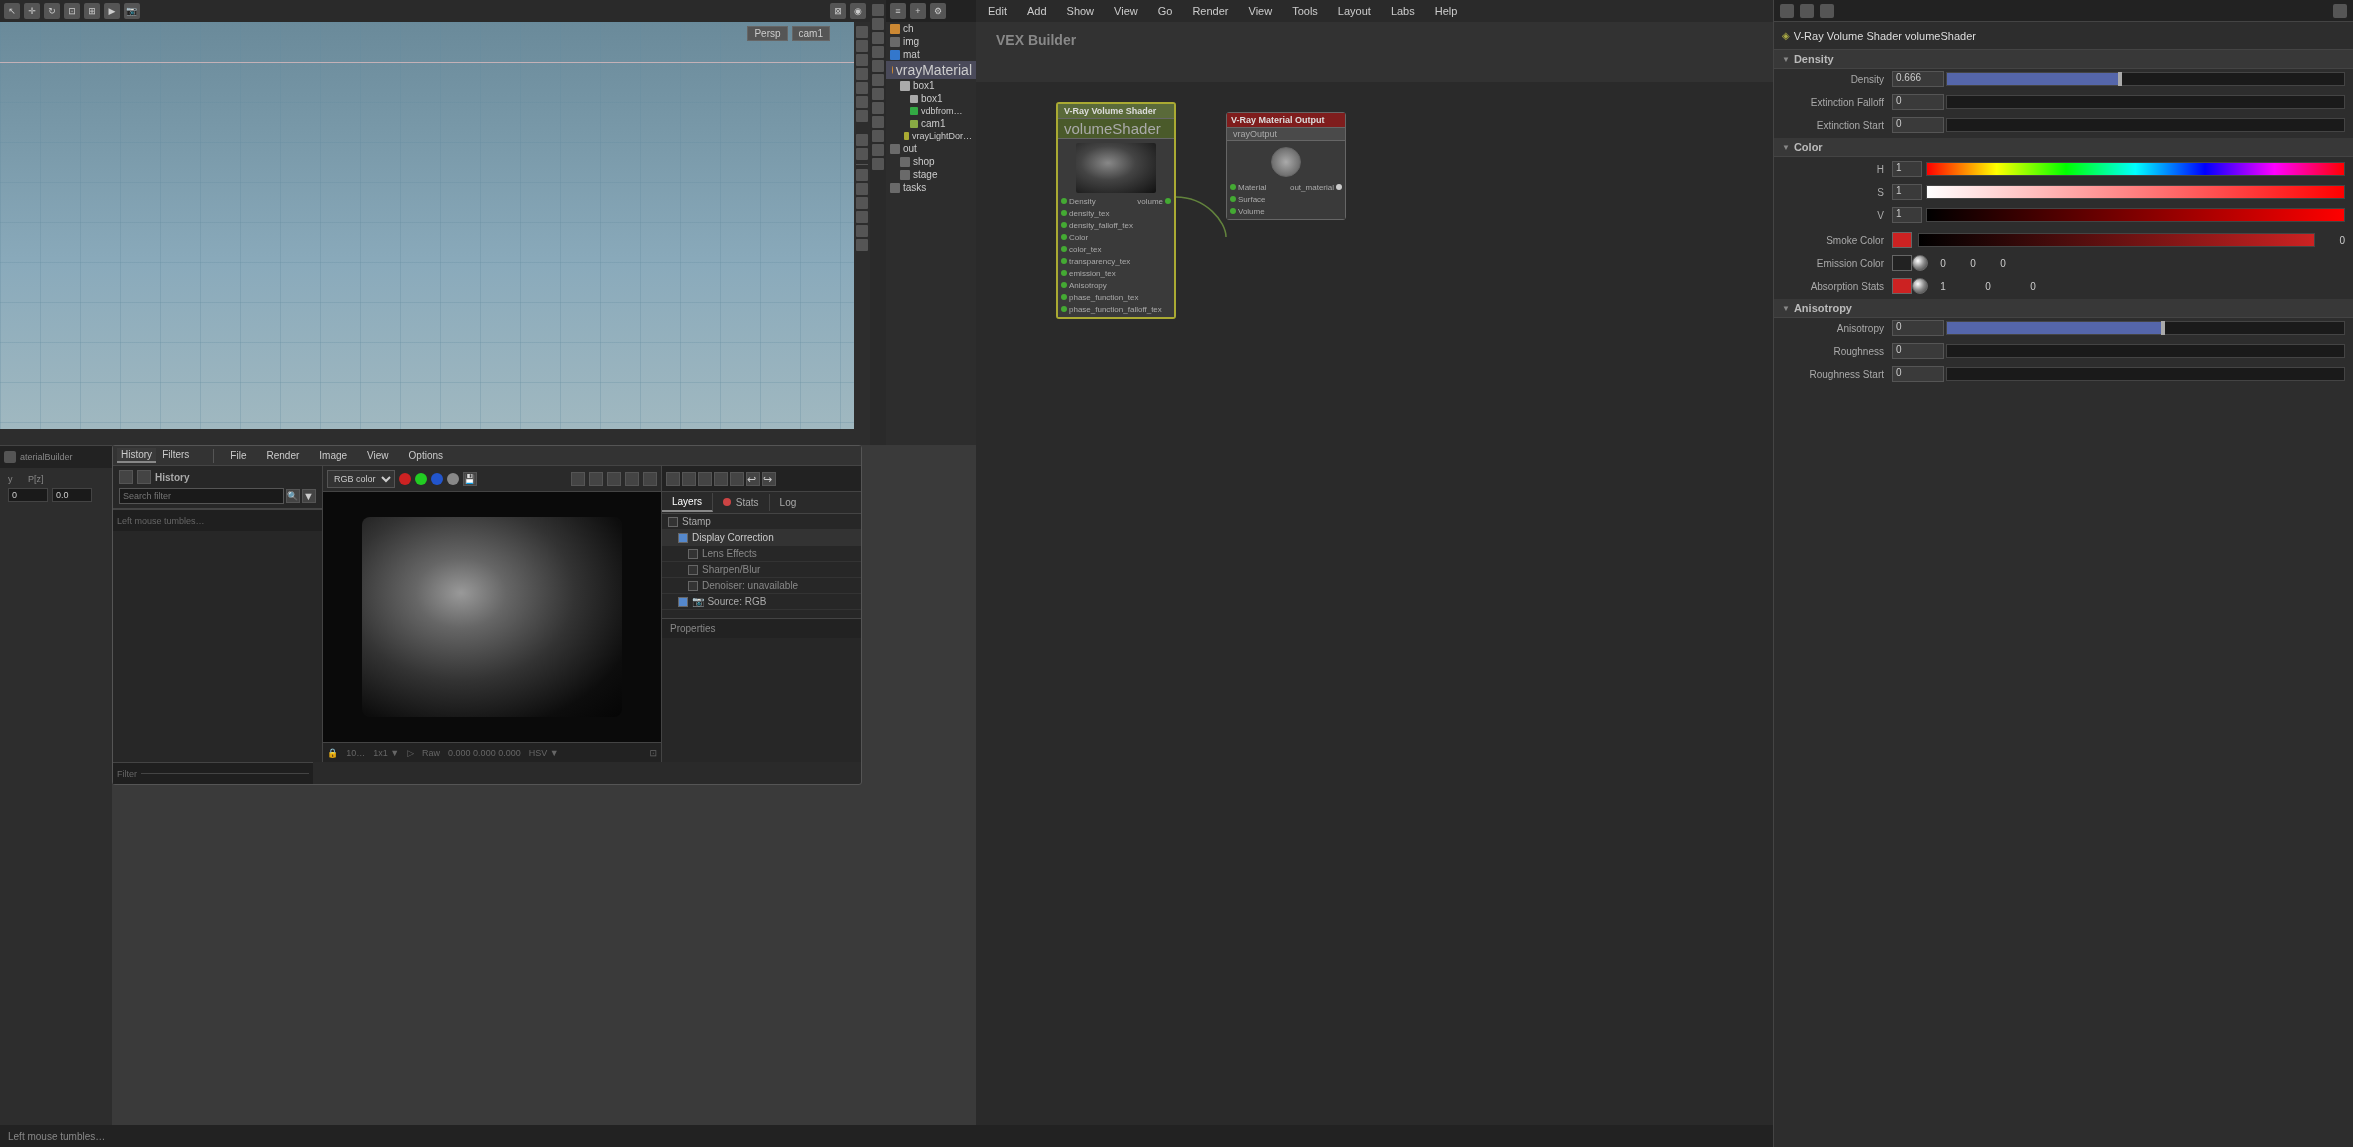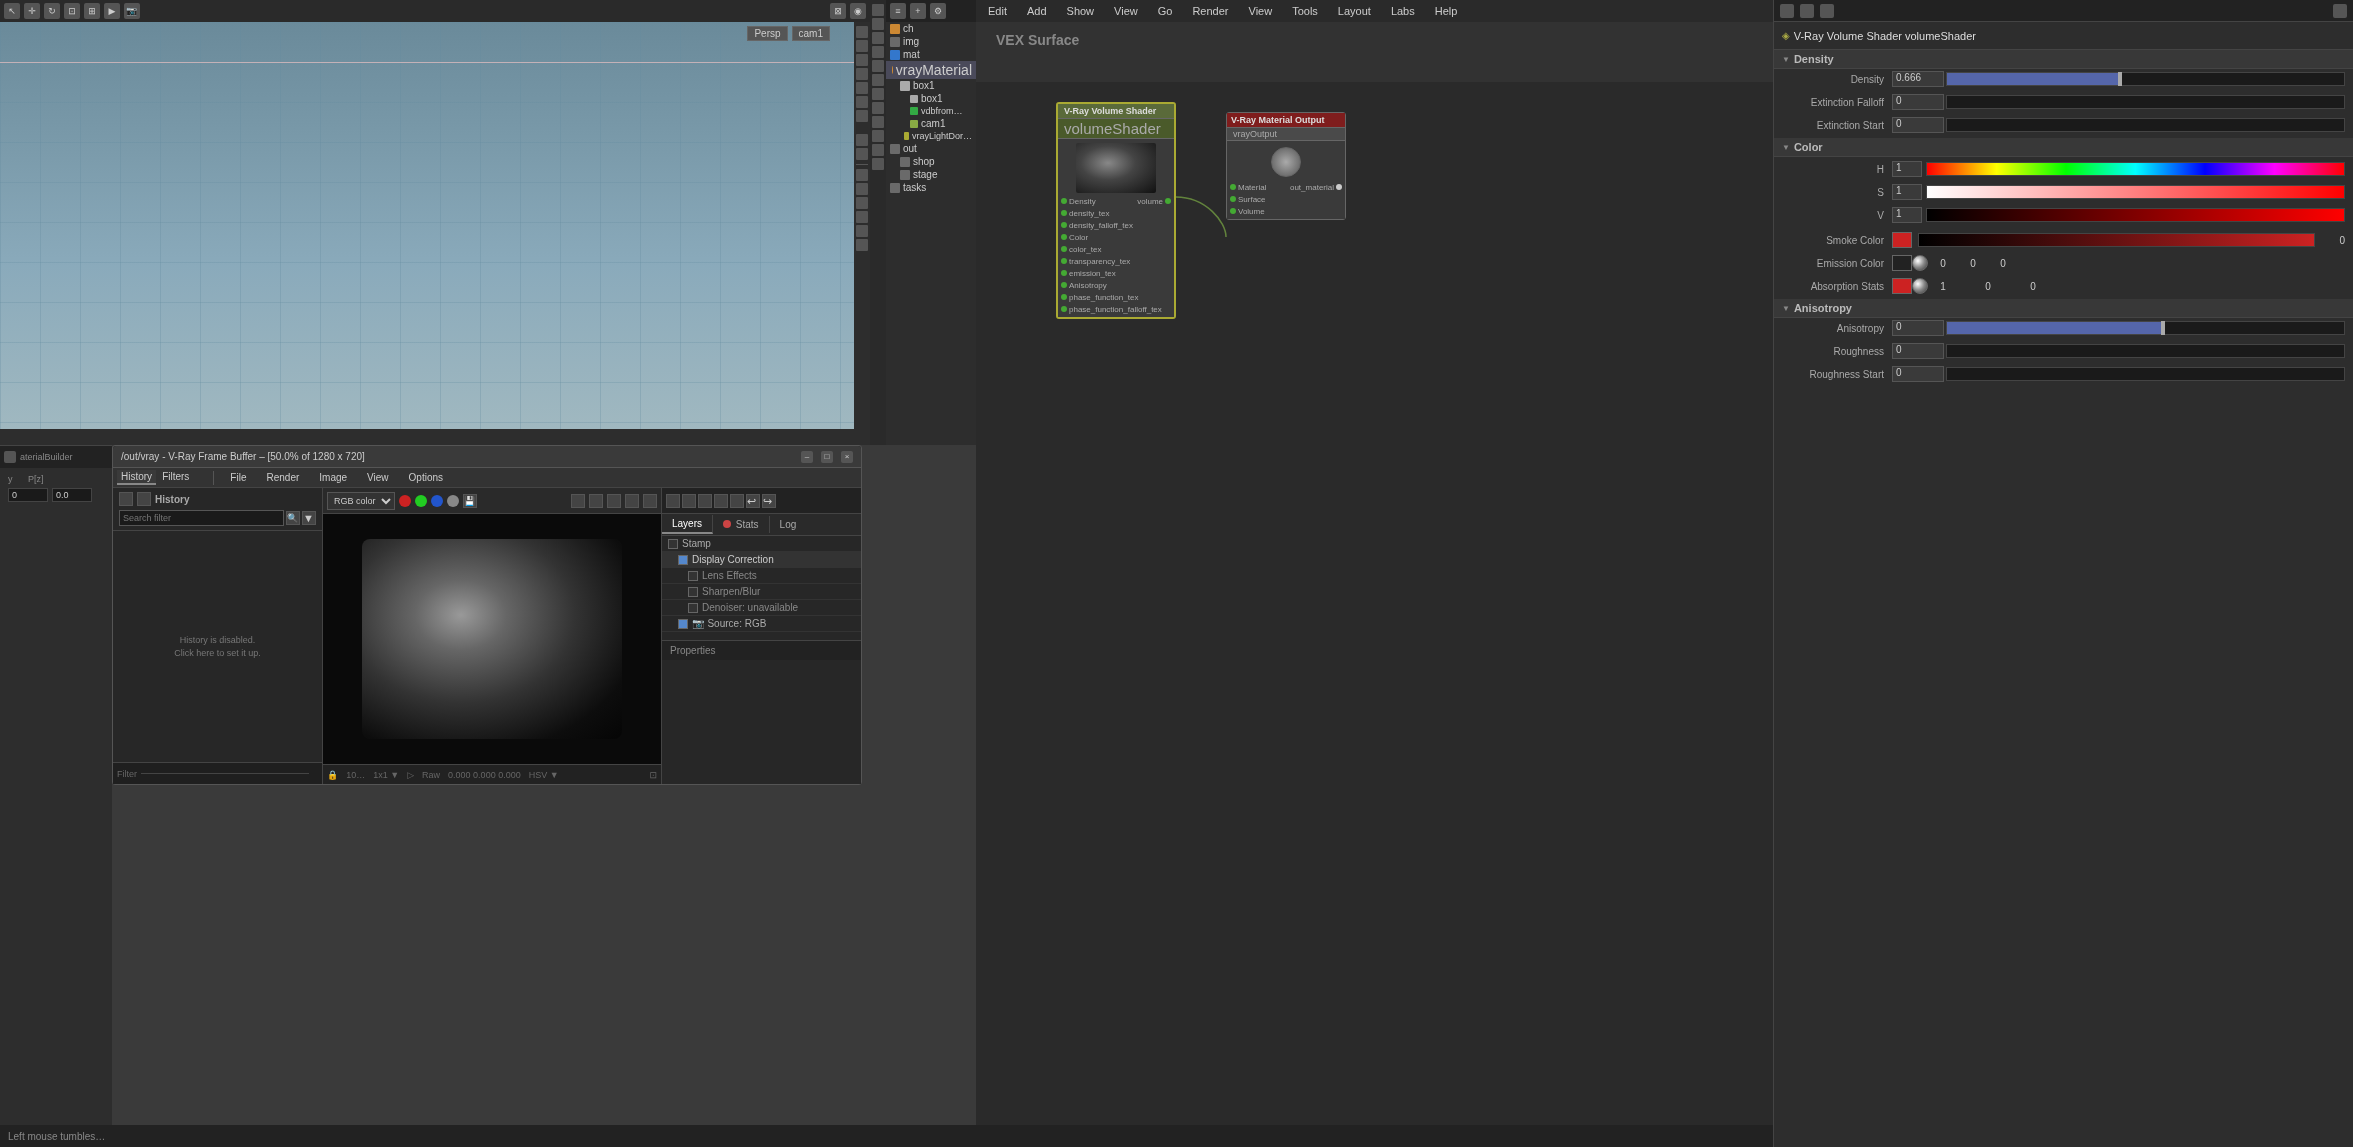--- a/index.html
+++ b/index.html
@@ -630,21 +630,21 @@
   <span class="menu-item">Go</span>
   <span class="menu-item">Render</span>
   <span class="menu-item">View</span>
   <span class="menu-item">Tools</span>
   <span class="menu-item">Layout</span>
   <span class="menu-item">Labs</span>
   <span class="menu-item">Help</span>
 </div>
 
 <div class="vex-builder">
-  <div class="vex-title">VEX Surface</div>
+  <div class="vex-title">VEX Builder</div>
 
   <div style="position:absolute;top:60px;left:0;right:0;bottom:0;background:#2a2a2a;overflow:hidden;">
 
     <div class="node-volume">
       <div style="background:#5a6a3a;padding:2px 6px;font-size:9px;font-weight:bold;color:#ddd;border-bottom:1px solid #666;">V-Ray Volume Shader</div>
       <div style="background:#4a5a2a;padding:1px 6px;font-size:15px;color:#aaa;border-bottom:1px solid #666;">volumeShader</div>
       <div style="padding:2px 0;background:#3a3a3a;">
 
         <div style="width:80px;height:50px;margin:2px auto;background:radial-gradient(ellipse at 40% 40%,#888 0%,#444 40%,#111 100%);border-radius:2px;"></div>
         <div class="port-row">
@@ -841,26 +841,20 @@
   <div class="prop-row" style="padding:2px 8px;">
     <span class="prop-label">Roughness Start</span>
     <span class="prop-num-input">0</span>
     <div class="slider-container">
       <div class="slider-fill-blue" style="width:0%;"></div>
     </div>
   </div>
 </div>
 
 <div class="frame-buffer">
-  <div class="fb-titlebar">
-    <span class="fb-title">/out/vray - V-Ray Frame Buffer – [50.0% of 1280 x 720]</span>
-    <div class="fb-btn">–</div>
-    <div class="fb-btn">□</div>
-    <div class="fb-btn">×</div>
-  </div>
   <div class="fb-menubar">
     <div style="display:flex;gap:2px;margin-right:8px;">
       <span class="fb-menu-item" style="background:#3a3a3a;border-bottom:2px solid #888;">History</span>
       <span class="fb-menu-item">Filters</span>
     </div>
     <div style="width:1px;height:14px;background:#555;"></div>
     <span class="fb-menu-item">File</span>
     <span class="fb-menu-item">Render</span>
     <span class="fb-menu-item">Image</span>
     <span class="fb-menu-item">View</span>
@@ -875,23 +869,20 @@
         <div style="display:flex;align-items:center;gap:4px;">
           <div style="width:14px;height:14px;background:#444;border:1px solid #555;cursor:pointer;"></div>
           <div style="width:14px;height:14px;background:#444;border:1px solid #555;cursor:pointer;"></div>
           <span style="font-size:10px;color:#aaa;font-weight:bold;">History</span>
         </div>
         <div class="fb-search-row">
           <input class="fb-search-input" type="text" placeholder="Search filter" style="">
           <div style="width:14px;height:14px;background:#444;border:1px solid #555;cursor:pointer;display:flex;align-items:center;justify-content:center;font-size:9px;color:#aaa;">🔍</div>
           <div style="width:14px;height:14px;background:#444;border:1px solid #555;cursor:pointer;">▼</div>
         </div>
-      </div>
-      <div style="flex:1;display:flex;align-items:center;justify-content:center;padding:8px;">
-        <div style="text-align:center;font-size:9px;color:#777;line-height:1.4;">History is disabled.<br>Click here to set it up.</div>
       </div>
       <div style="height:22px;background:#1f1f1f;border-top:1px solid #444;display:flex;align-items:center;padding:0 4px;font-size:9px;color:#666;">
         <span>Left mouse tumbles…</span>
       </div>
     </div>
 
     <div style="flex:1;background:#111;position:relative;overflow:hidden;">
 
       <div style="height:26px;background:#2a2a2a;border-bottom:1px solid #444;display:flex;align-items:center;padding:0 4px;gap:4px;">
 

